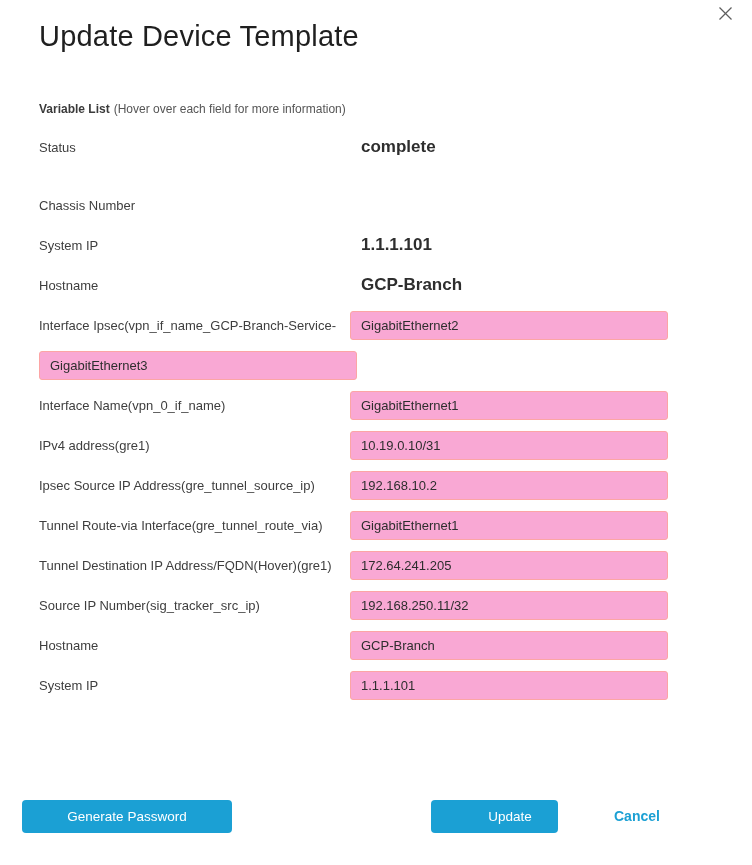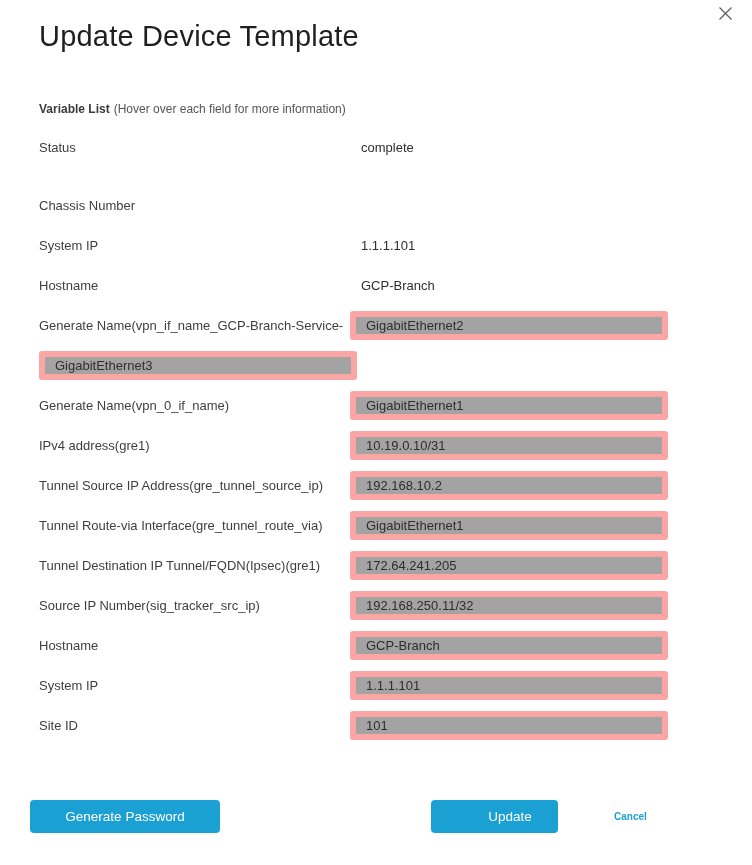--- a/index.html
+++ b/index.html
@@ -68,36 +68,37 @@
   .row-gap-after { margin-bottom:18px; }
   .row-label {
     flex:0 0 311px;
     width:311px;
     font-size:13px;
     color:#3e3e3e;
     white-space:nowrap;
     overflow:hidden;
   }
   .row-value {
-    font-size:13px;
+    font-size:17px;
     color:#2e2e2e;
     padding-left:11px;
     white-space:nowrap;
+    font-weight:bold;
   }
   .row-field {
     flex:0 0 318px;
     width:318px;
     height:29px;
-    border:6px solid #fca5a5;
+    border:1px solid #fca5a5;
     border-radius:3px;
     padding:0 10px;
     font-family:"Liberation Sans","DejaVu Sans",sans-serif;
     font-size:13px;
     color:#2e2e2e;
-    background:#a3a3a3;
+    background:#f9a8d4;
     outline:none;
   }
   .footer {
     position:absolute;
     top:800px;
     left:0;
     width:752px;
     height:33px;
   }
   .btn {
@@ -107,30 +108,30 @@
     border-radius:4px;
     background:#1ba0d4;
     color:#ffffff;
     font-family:"Liberation Sans","DejaVu Sans",sans-serif;
     font-size:13.5px;
     cursor:pointer;
     display:flex;
     align-items:center;
     justify-content:center;
   }
-  .btn-generate { left:30px; width:190px; }
+  .btn-generate { left:22px; width:210px; }
   .btn-update { left:431px; width:127px;padding-left:31px; }
   .link-cancel {
     position:absolute;
     left:614px;
     top:0;
     height:33px;
     line-height:33px;
     color:#1ba0d4;
-    font-size:10px;
+    font-size:14px;
     font-weight:600;
     cursor:pointer;
     background:none;
     white-space:nowrap;
   }
 </style>
 </head>
 <body>
 
 <div class="dialog">
@@ -161,61 +162,57 @@
       </div>
       <div class="row">
         <div class="row-label">System IP</div>
         <div class="row-value">1.1.1.101</div>
       </div>
       <div class="row">
         <div class="row-label">Hostname</div>
         <div class="row-value">GCP-Branch</div>
       </div>
       <div class="row">
-        <div class="row-label">Generate Name(vpn_if_name_GCP-Branch-Service-</div>
+        <div class="row-label">Interface Ipsec(vpn_if_name_GCP-Branch-Service-</div>
         <input class="row-field" type="text" value="GigabitEthernet2" style="">
       </div>
       <div class="row">
         <input class="row-field" type="text" value="GigabitEthernet3" style="">
       </div>
       <div class="row">
-        <div class="row-label">Generate Name(vpn_0_if_name)</div>
+        <div class="row-label">Interface Name(vpn_0_if_name)</div>
         <input class="row-field" type="text" value="GigabitEthernet1" style="">
       </div>
       <div class="row">
         <div class="row-label">IPv4 address(gre1)</div>
         <input class="row-field" type="text" value="10.19.0.10/31" style="">
       </div>
       <div class="row">
-        <div class="row-label">Tunnel Source IP Address(gre_tunnel_source_ip)</div>
+        <div class="row-label">Ipsec Source IP Address(gre_tunnel_source_ip)</div>
         <input class="row-field" type="text" value="192.168.10.2" style="">
       </div>
       <div class="row">
         <div class="row-label">Tunnel Route-via Interface(gre_tunnel_route_via)</div>
         <input class="row-field" type="text" value="GigabitEthernet1" style="">
       </div>
       <div class="row">
-        <div class="row-label">Tunnel Destination IP Tunnel/FQDN(Ipsec)(gre1)</div>
+        <div class="row-label">Tunnel Destination IP Address/FQDN(Hover)(gre1)</div>
         <input class="row-field" type="text" value="172.64.241.205" style="">
       </div>
       <div class="row">
         <div class="row-label">Source IP Number(sig_tracker_src_ip)</div>
         <input class="row-field" type="text" value="192.168.250.11/32" style="">
       </div>
       <div class="row">
         <div class="row-label">Hostname</div>
         <input class="row-field" type="text" value="GCP-Branch" style="">
       </div>
       <div class="row">
         <div class="row-label">System IP</div>
         <input class="row-field" type="text" value="1.1.1.101" style="">
-      </div>
-      <div class="row">
-        <div class="row-label">Site ID</div>
-        <input class="row-field" type="text" value="101" style="">
       </div>
     </div>
 
   <div class="footer">
     <button class="btn btn-generate">Generate Password</button>
     <button class="btn btn-update">Update</button>
     <span class="link-cancel">Cancel</span>
   </div>
 
 </div>

